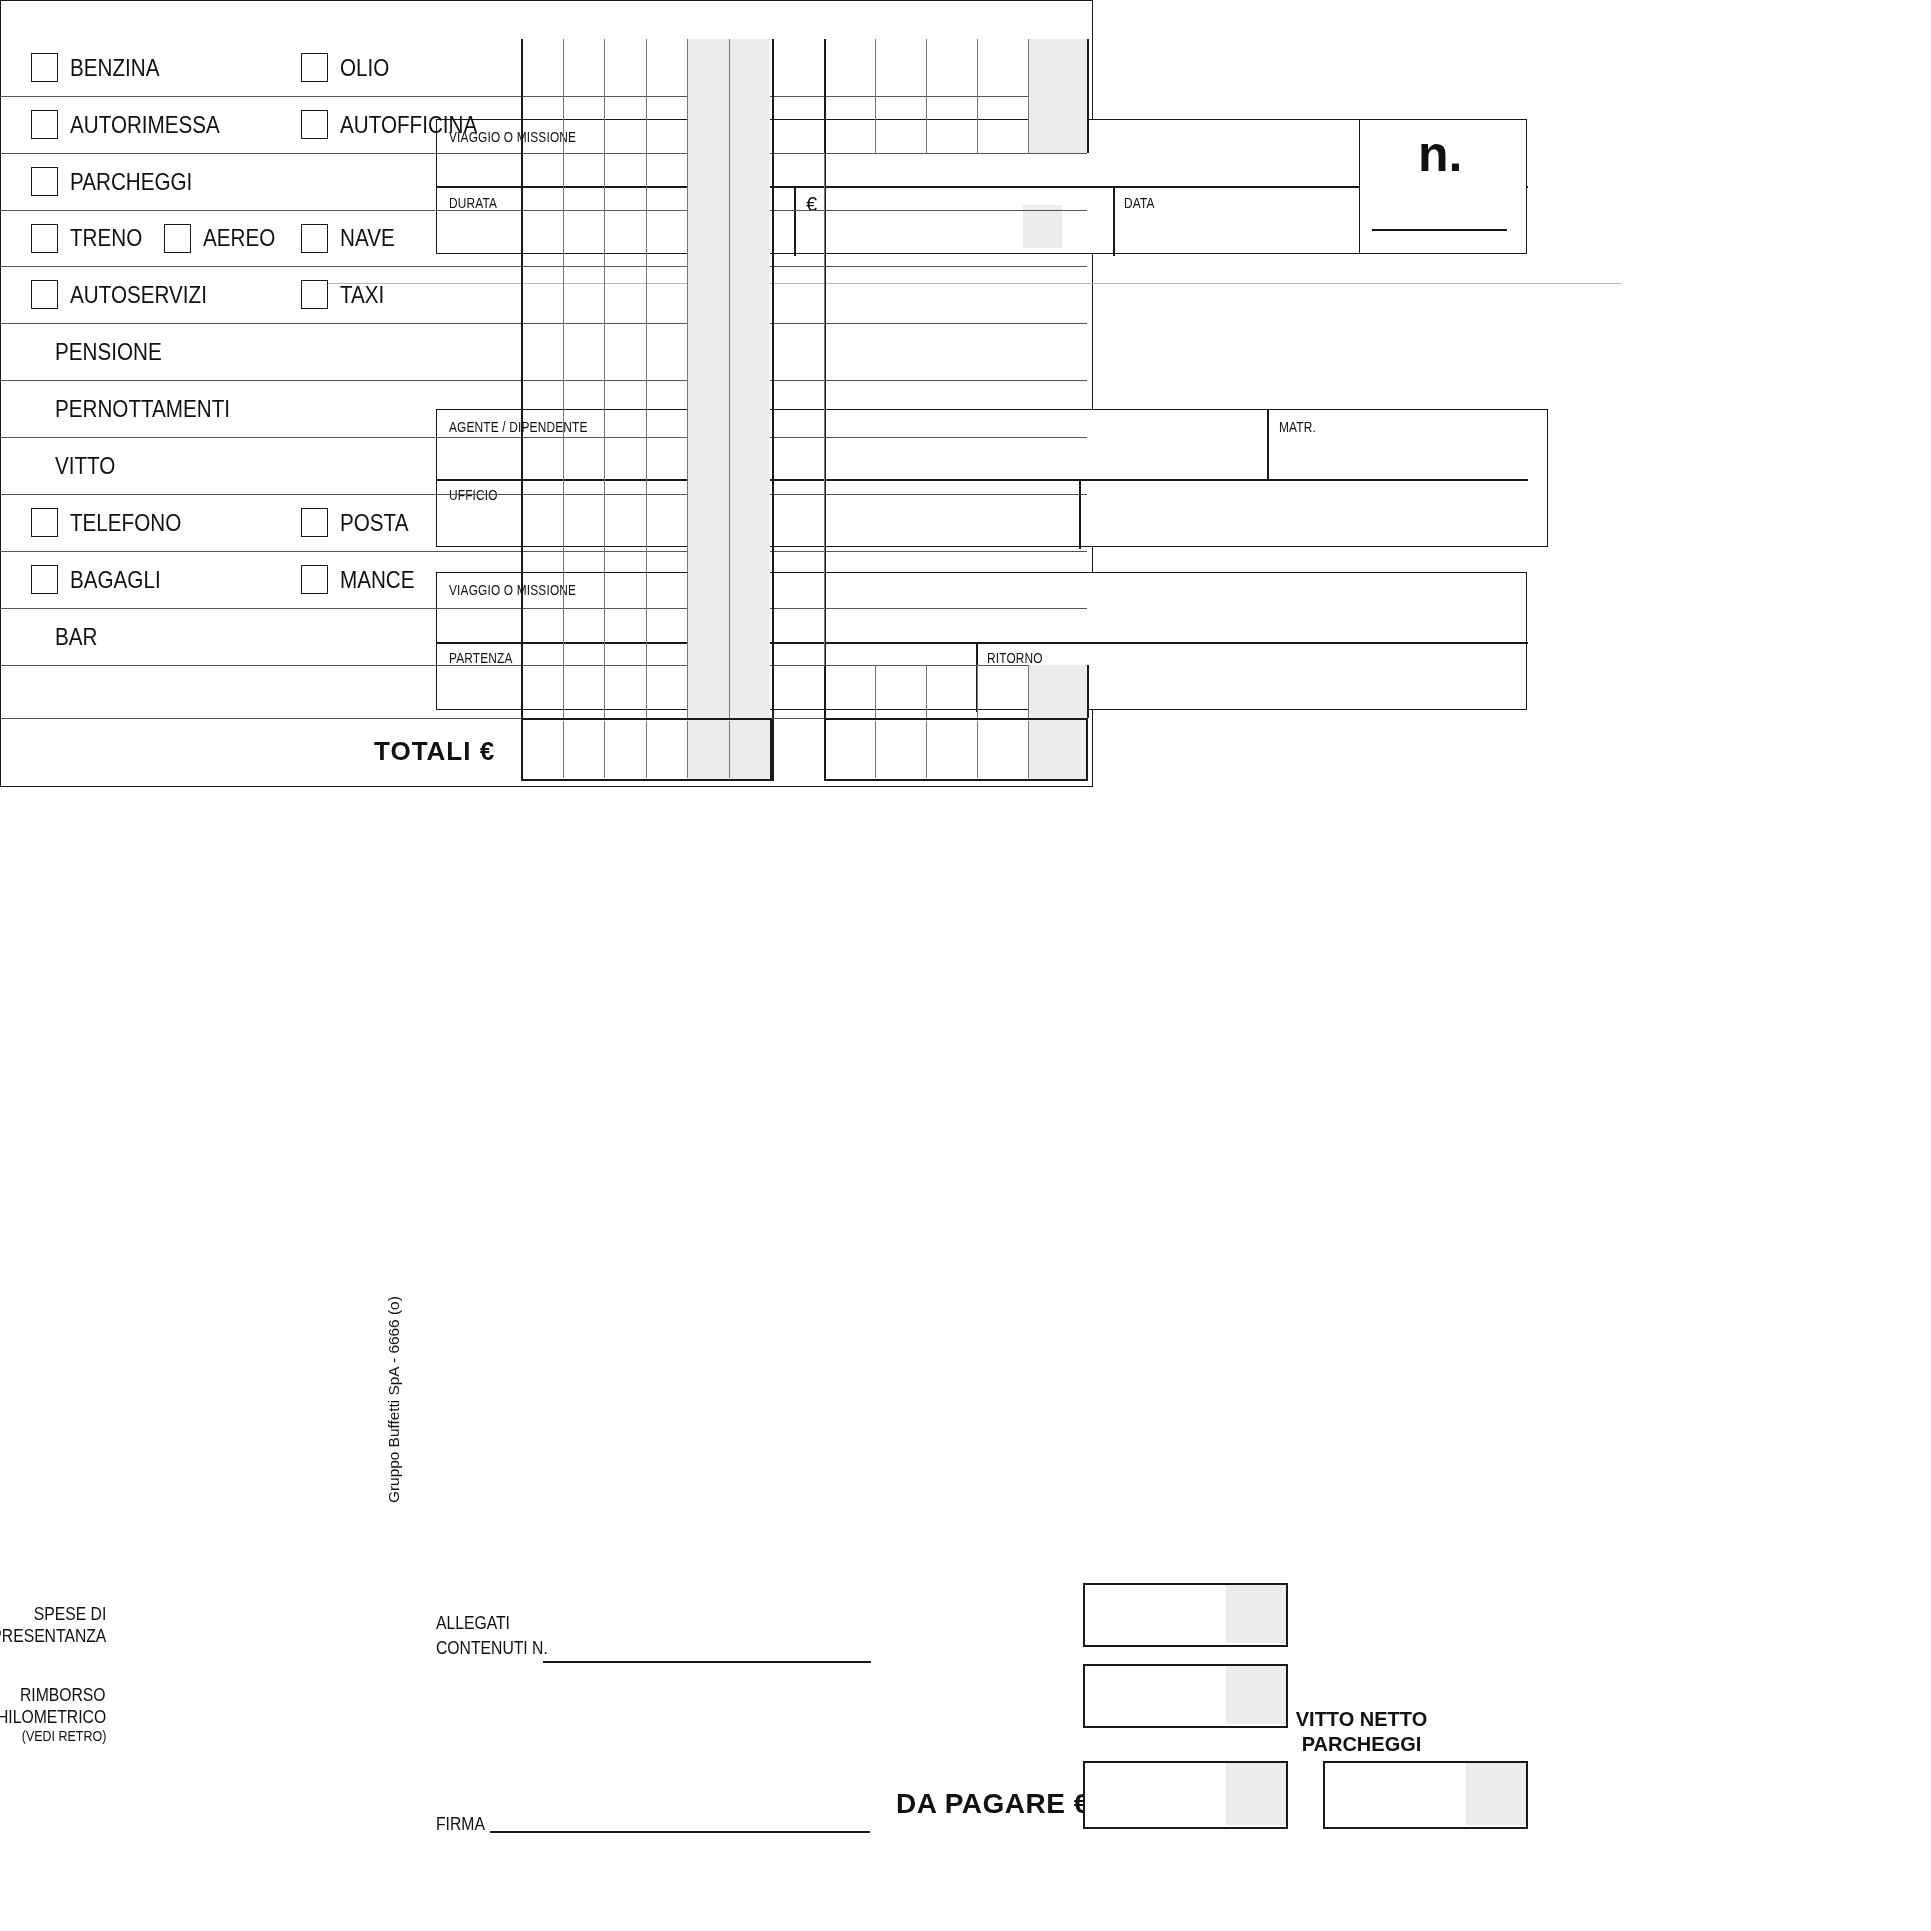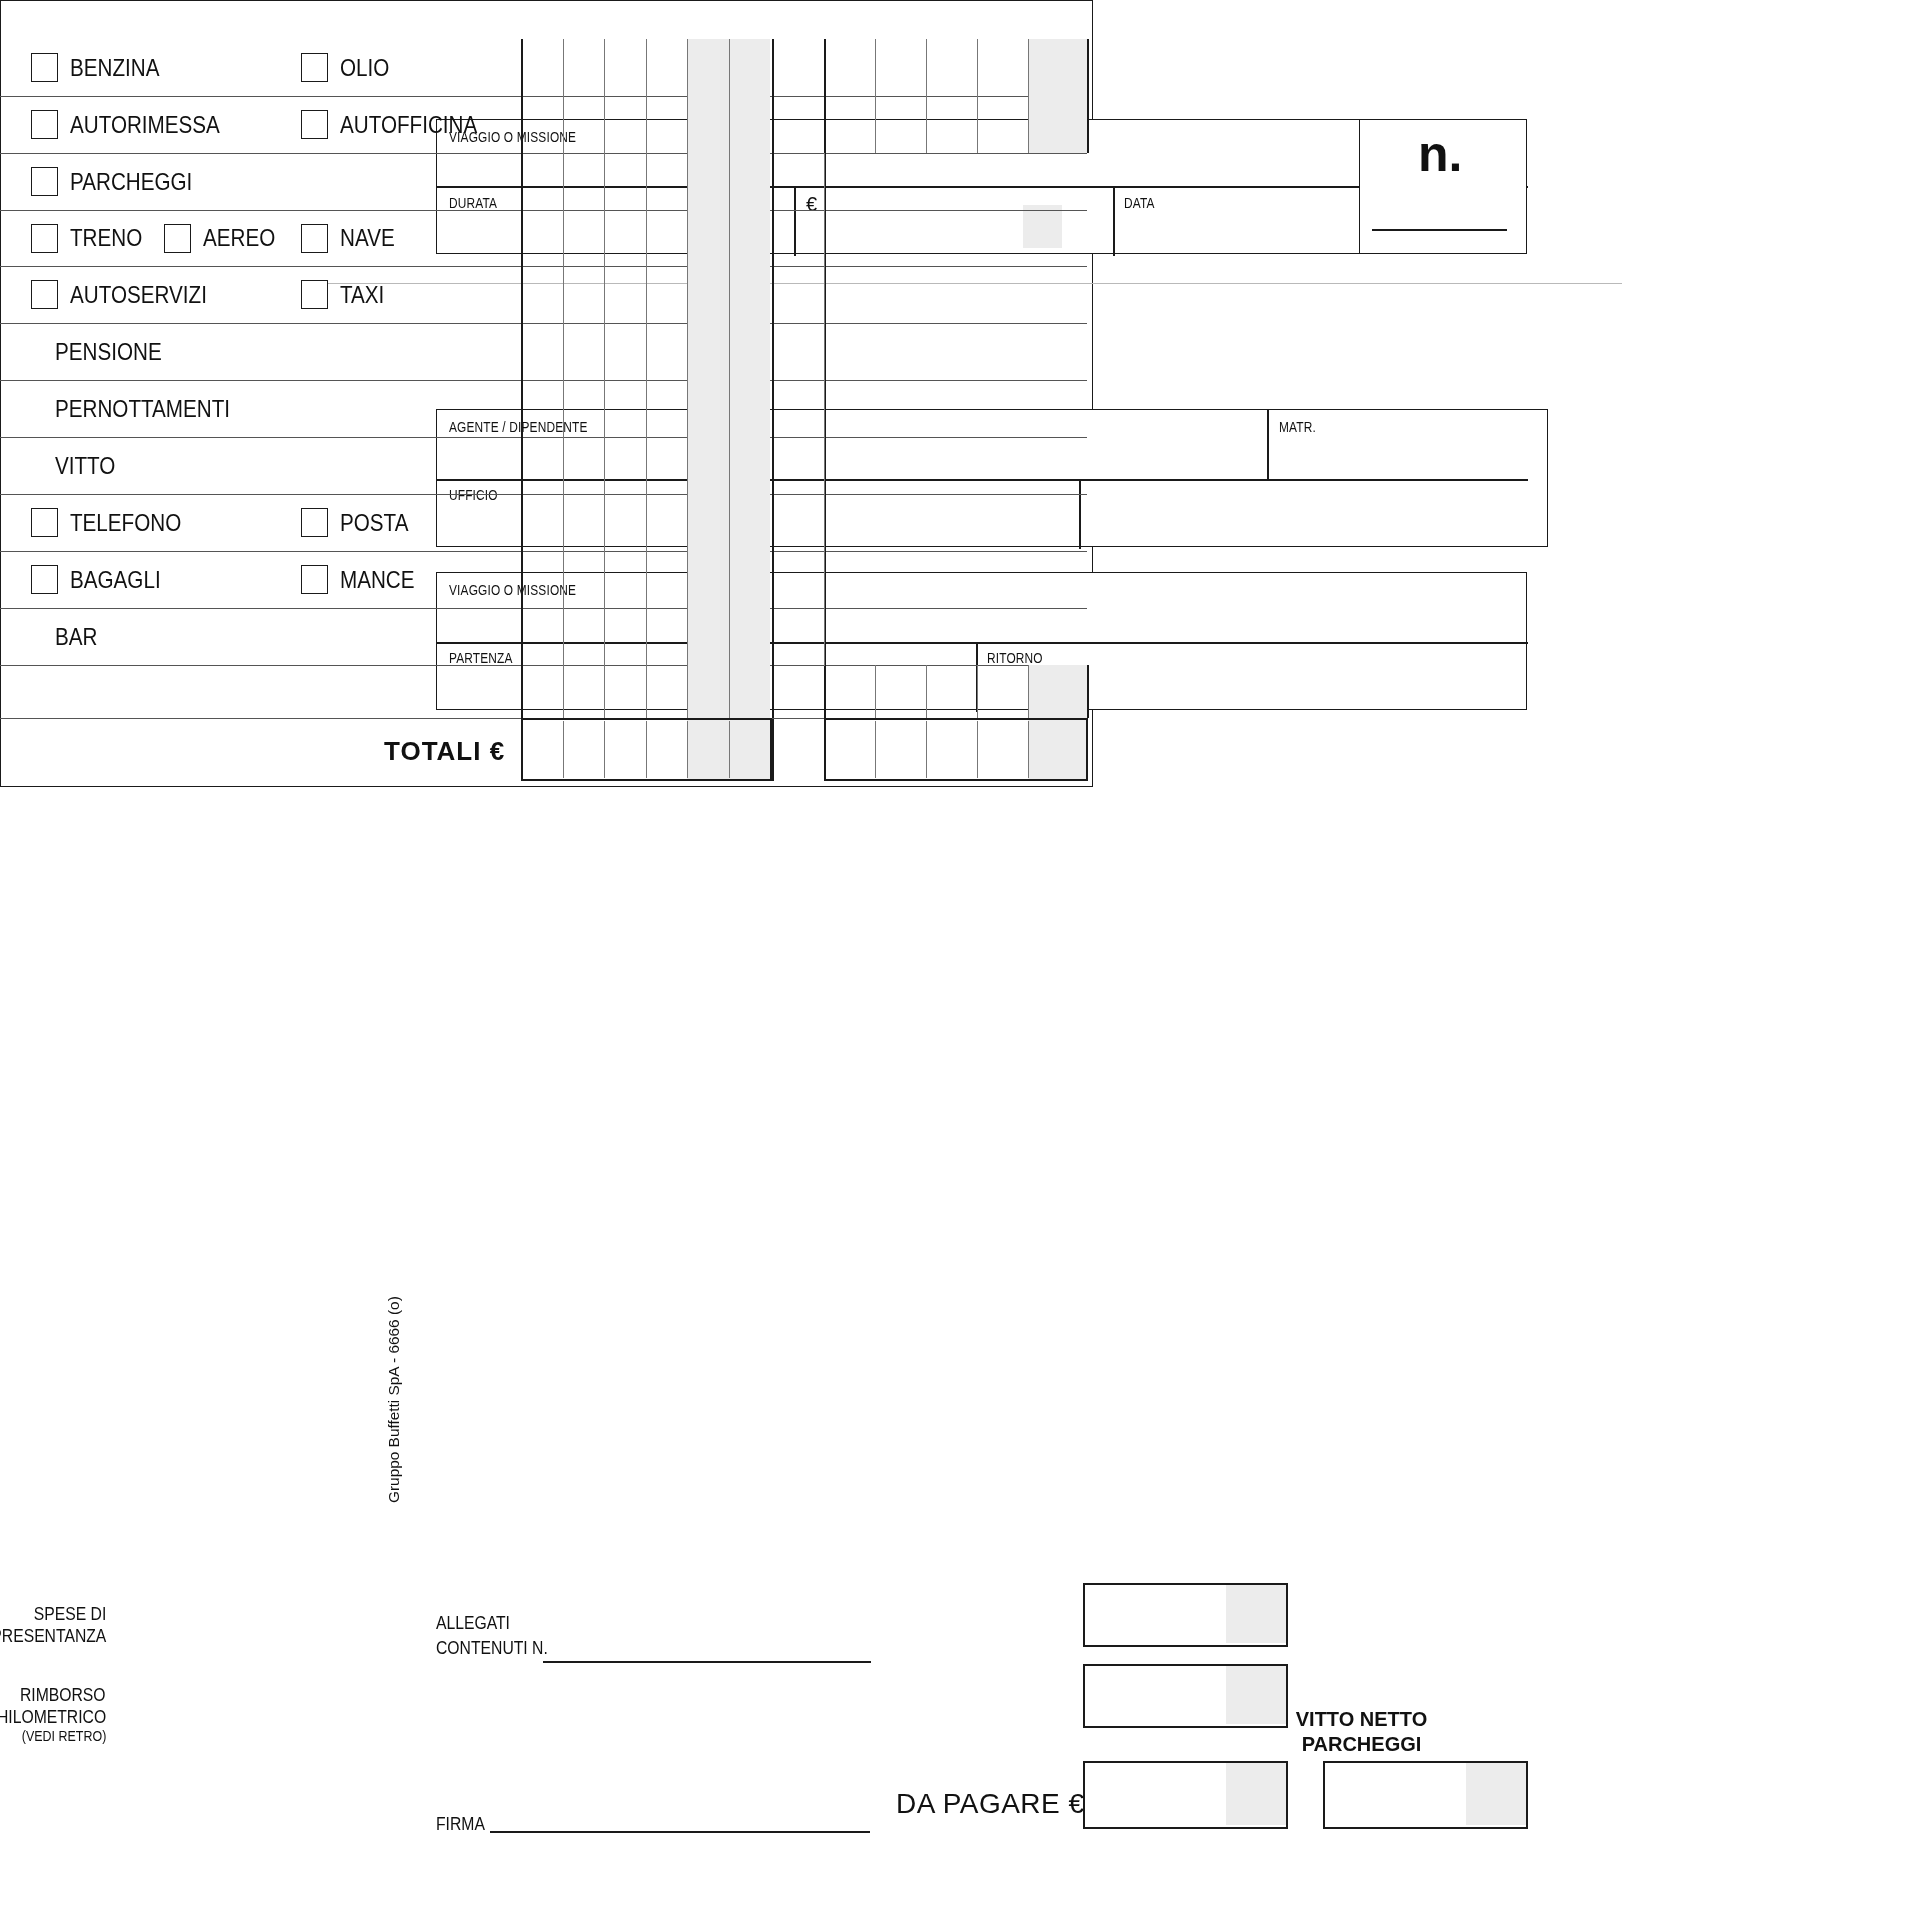--- a/index.html
+++ b/index.html
@@ -68,21 +68,21 @@
     font-size:15.4px;white-space:nowrap;
     transform:rotate(-90deg);transform-origin:left top;
   }
 
   
   .ftxt{position:absolute;font-size:18.3px;white-space:nowrap;text-align:right;transform:scaleX(.86);transform-origin:right top;}
   .ftxt-l{position:absolute;font-size:18.3px;white-space:nowrap;transform:scaleX(.86);transform-origin:left top;}
   .rule{position:absolute;height:1.9px;background:#1a1a1a;}
   .amtbox{position:absolute;box-sizing:border-box;border:2.9px solid #1a1a1a;background:#fff;}
   .amtshade{position:absolute;background:#ececec;}
-  #dapagare{position:absolute;font-size:28px;font-weight:normal;white-space:nowrap;letter-spacing:0.5px;}
+  #dapagare{position:absolute;font-size:28px;font-weight:bold;white-space:nowrap;letter-spacing:0.5px;}
   #costonetto{position:absolute;font-size:20px;font-weight:bold;text-align:center;line-height:1.25;width:251px;}
 </style>
 </head>
 <body>
 
 <div class="page">
 
   <div class="box" id="stub">
     <div class="lbl" style="left:11.6px;top:8.7px;">VIAGGIO O MISSIONE</div>
     <div class="hline" id="stub-vm-divider"></div>
@@ -201,21 +201,21 @@
         <div style="position: absolute; left: 604px; top: 721px; width: 1px; height: 57px; background: rgb(119, 119, 119);"></div>
         <div style="position: absolute; left: 646px; top: 721px; width: 1px; height: 57px; background: rgb(119, 119, 119);"></div>
         <div style="position: absolute; left: 687px; top: 721px; width: 1px; height: 57px; background: rgb(119, 119, 119);"></div>
         <div style="position: absolute; left: 729px; top: 721px; width: 1px; height: 57px; background: rgb(119, 119, 119);"></div>
         <div style="position: absolute; left: 875px; top: 721px; width: 1px; height: 57px; background: rgb(119, 119, 119);"></div>
         <div style="position: absolute; left: 926px; top: 721px; width: 1px; height: 57px; background: rgb(119, 119, 119);"></div>
         <div style="position: absolute; left: 977px; top: 721px; width: 1px; height: 57px; background: rgb(119, 119, 119);"></div>
         <div style="position: absolute; left: 1028px; top: 721px; width: 1px; height: 57px; background: rgb(119, 119, 119);"></div>
       </div>
 
-    <div id="totali-txt" style="left: 384px; top: 736px;">TOTALI  €</div>
+    <div id="totali-txt" style="left: 374px; top: 736px;">TOTALI  €</div>
   </div>
 
   <div id="brand">Gruppo Buffetti SpA - 6666 (o)</div>
 
   <div>
     <div class="ftxt-l" style="left:436px;top:1612px;">ALLEGATI</div>
     <div class="ftxt-l" style="left:436px;top:1637px;">CONTENUTI N.</div>
     <div class="rule" style="left:543px;top:1661px;width:328px;"></div>
 
     <div class="ftxt-l" style="left:436px;top:1813px;">FIRMA</div>

